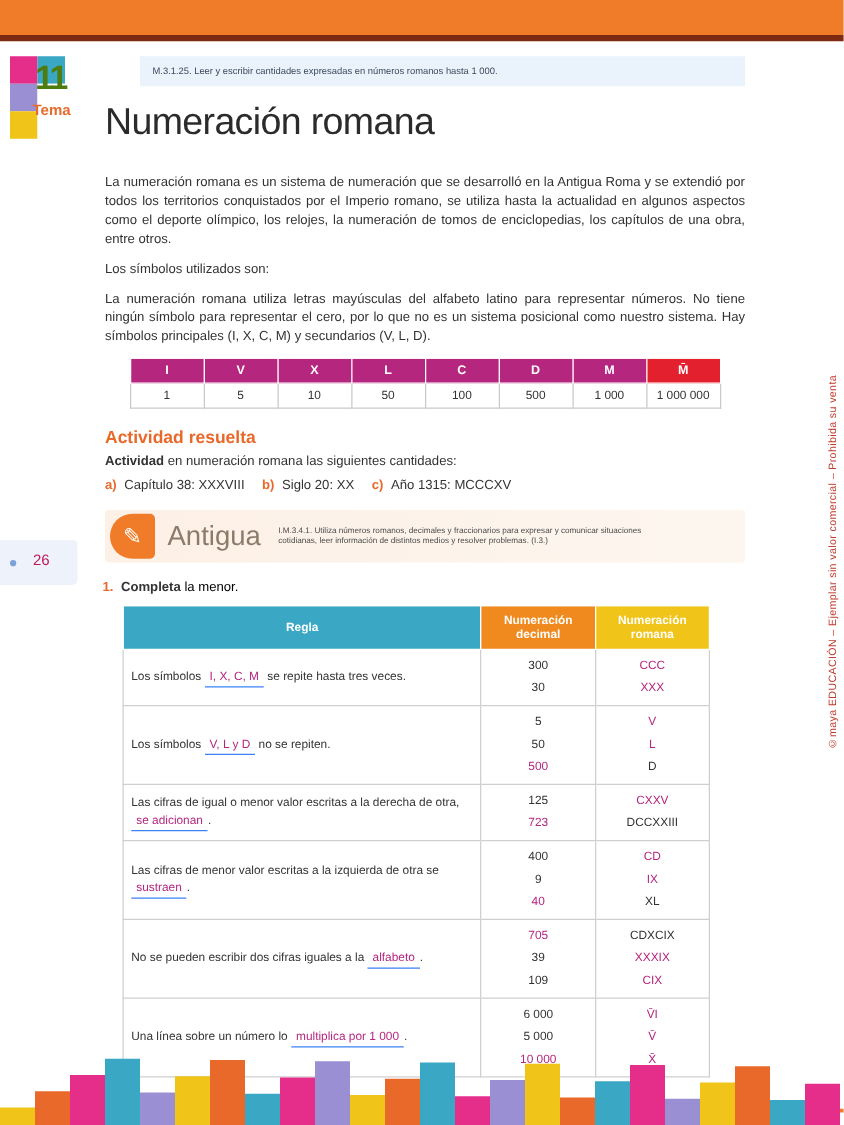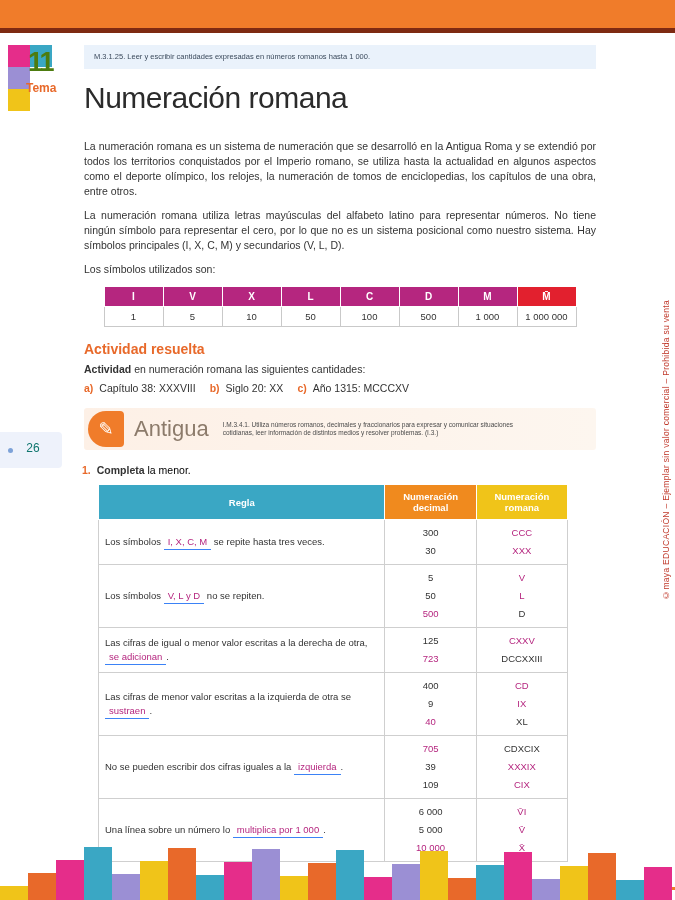--- a/index.html
+++ b/index.html
@@ -15,36 +15,36 @@
   .top-dark{position:absolute;left:0;top:28px;width:675px;height:5px;background:#7e2a12;}
 
   
   .page-tab{
     position:absolute;left:0;top:432px;width:62px;height:36px;
     background:#eef2fb;border-radius:0 4px 4px 0;
   }
   .page-dot{position:absolute;left:8px;top:448px;width:5px;height:5px;border-radius:50%;background:#7da2d8;}
   .page-num{
     position:absolute;left:0;top:441px;width:66px;text-align:center;
-    font-size:12px;color:#0f766e;
+    font-size:12px;color:#be185d;
   }
 
   
   .side-text{
     position:absolute;right:4px;top:300px;
     writing-mode:vertical-rl;transform:rotate(180deg);
     font-size:8.5px;color:#c0392b;letter-spacing:.3px;white-space:nowrap;
   }
 
   
   .content{position:absolute;left:84px;top:45px;width:512px;}
 
   .std-box{
     background:#eaf2fb;border:0;padding:7px 10px;
-    font-size:7.5px;color:#3b4a5c;line-height:10px;margin-bottom:12px;
+    font-size:7.5px;color:#3b4a5c;line-height:10px;margin-bottom:12px;margin-left:28px;
   }
   h1.title{
     font-size:30px;color:#2b2b2b;font-weight:normal;margin:0 0 24px 0;
     letter-spacing:-.5px;
   }
   p.para{
     font-size:10.5px;color:#333;line-height:15px;margin:0 0 9px 0;text-align:justify;
   }
 
   
@@ -139,22 +139,22 @@
 
 <div class="side-text">©maya EDUCACIÓN – Ejemplar sin valor comercial – Prohibida su venta</div>
 
 <div class="content">
 
   <div class="std-box">M.3.1.25. Leer y escribir cantidades expresadas en números romanos hasta 1 000.</div>
 
   <h1 class="title">Numeración romana</h1>
 
   <p class="para">La numeración romana es un sistema de numeración que se desarrolló en la Antigua Roma y se extendió por todos los territorios conquistados por el Imperio romano, se utiliza hasta la actualidad en algunos aspectos como el deporte olímpico, los relojes, la numeración de tomos de enciclopedias, los capítulos de una obra, entre otros.</p>
+  <p class="para">Los símbolos utilizados son:</p>
   <p class="para">La numeración romana utiliza letras mayúsculas del alfabeto latino para representar números. No tiene ningún símbolo para representar el cero, por lo que no es un sistema posicional como nuestro sistema. Hay símbolos principales (I, X, C, M) y secundarios (V, L, D).</p>
-  <p class="para">Los símbolos utilizados son:</p>
 
   <table class="symbols">
     <tbody>
         <tr>
       <th>I</th>
       <th>V</th>
       <th>X</th>
       <th>L</th>
       <th>C</th>
       <th>D</th>
@@ -263,21 +263,21 @@
             <div>9</div>
             <div class="ans">40</div>
           </td>
           <td class="c-rom">
             <div class="ans">CD</div>
             <div class="ans">IX</div>
             <div>XL</div>
           </td>
         </tr>
         <tr>
-          <td><span>No se pueden escribir dos cifras iguales a la </span><span class="blank">izquierda</span><span>.</span></td>
+          <td><span>No se pueden escribir dos cifras iguales a la </span><span class="blank">alfabeto</span><span>.</span></td>
           <td class="c-dec">
             <div class="ans">705</div>
             <div>39</div>
             <div>109</div>
           </td>
           <td class="c-rom">
             <div>CDXCIX</div>
             <div class="ans">XXXIX</div>
             <div class="ans">CIX</div>
           </td>

